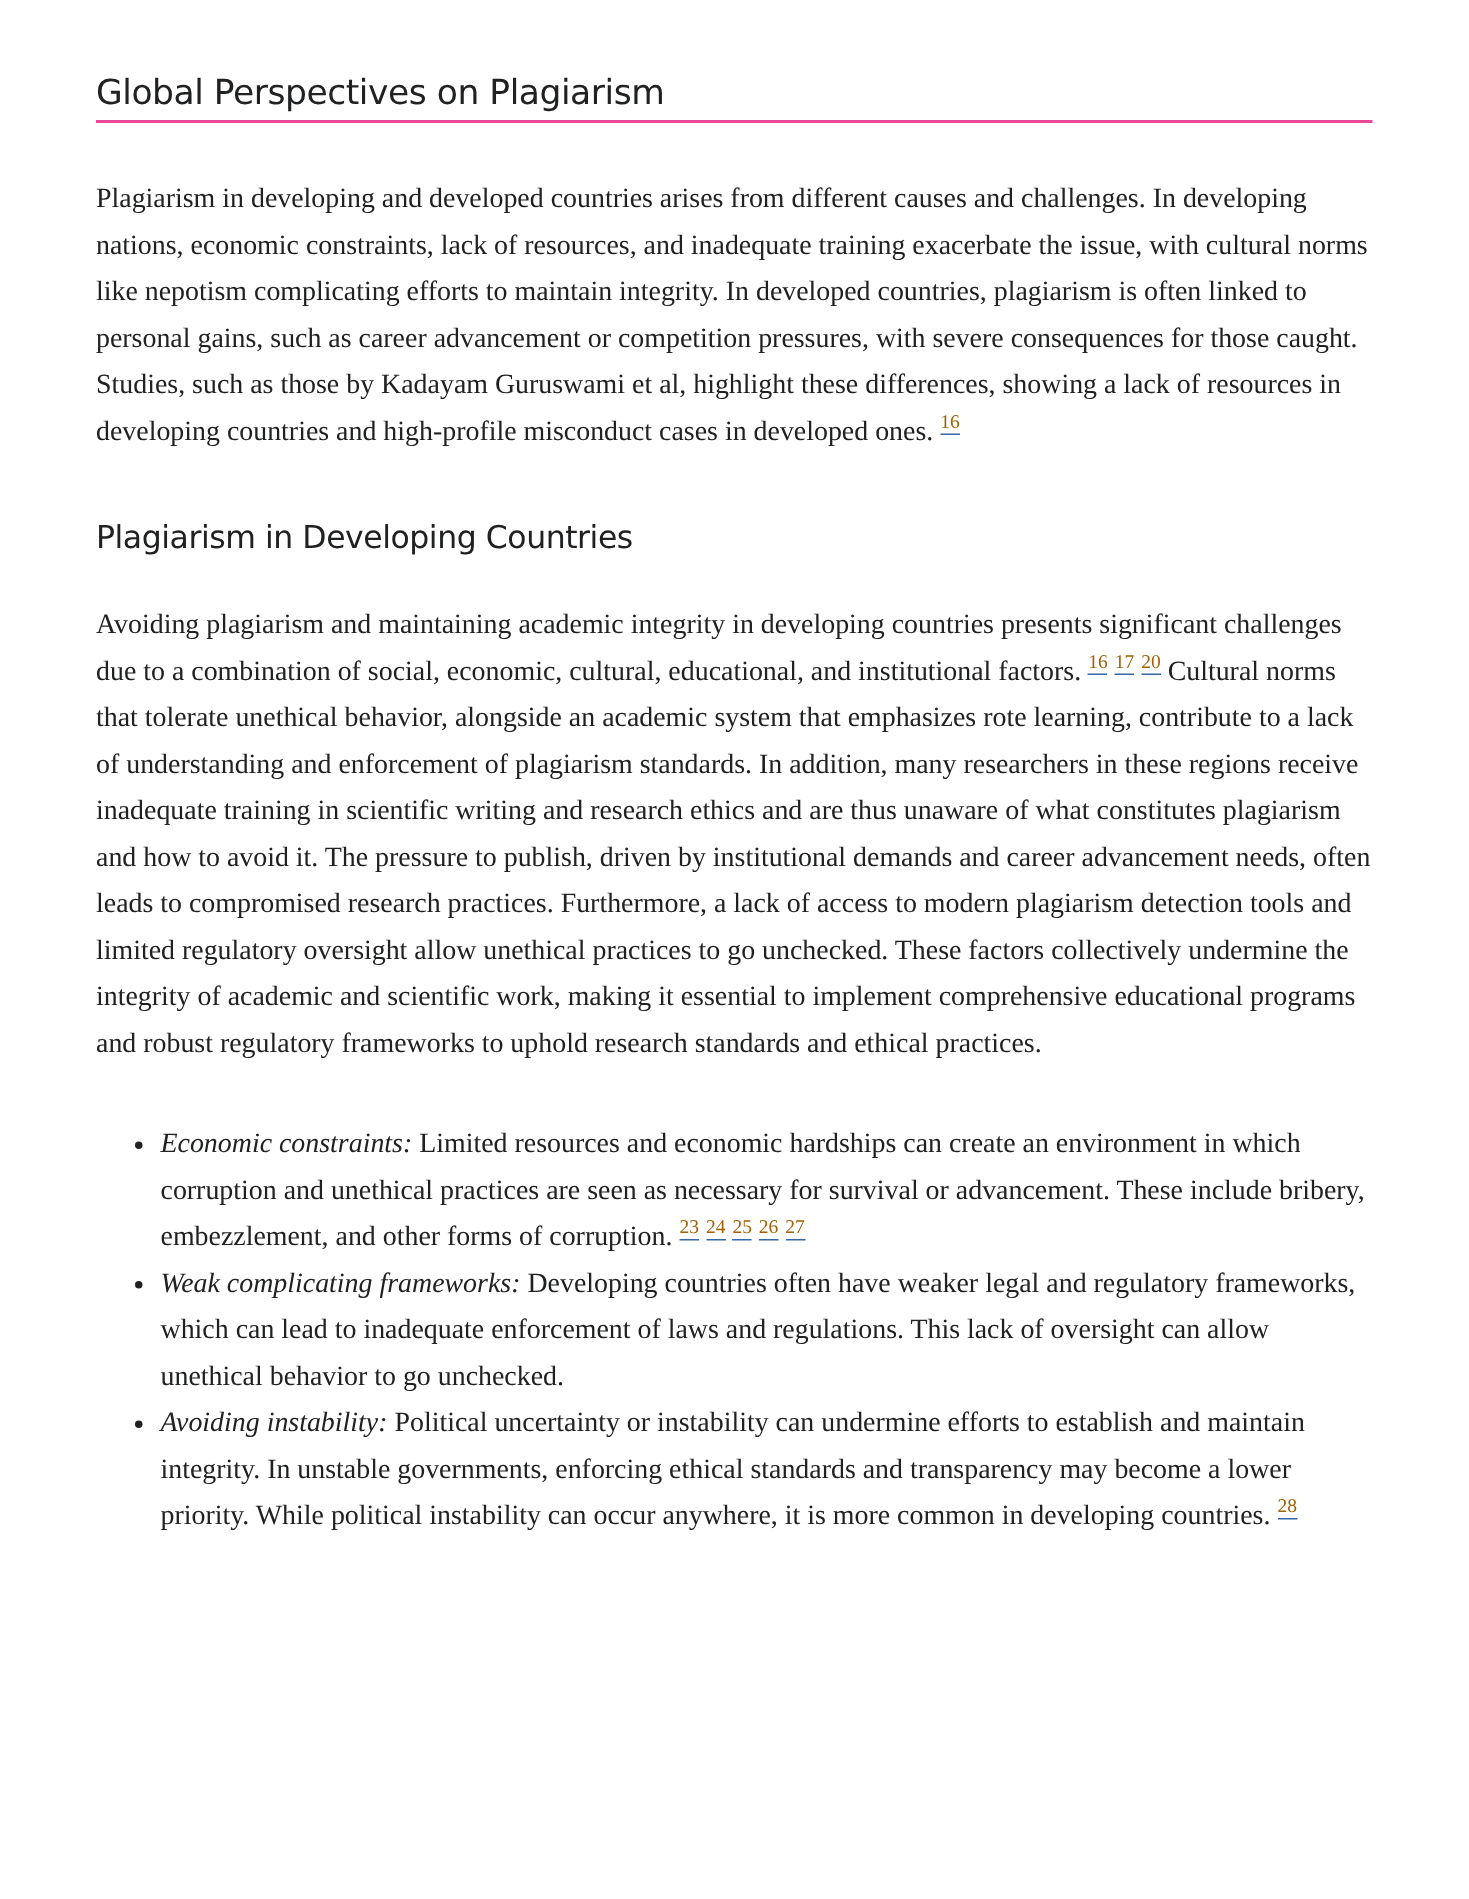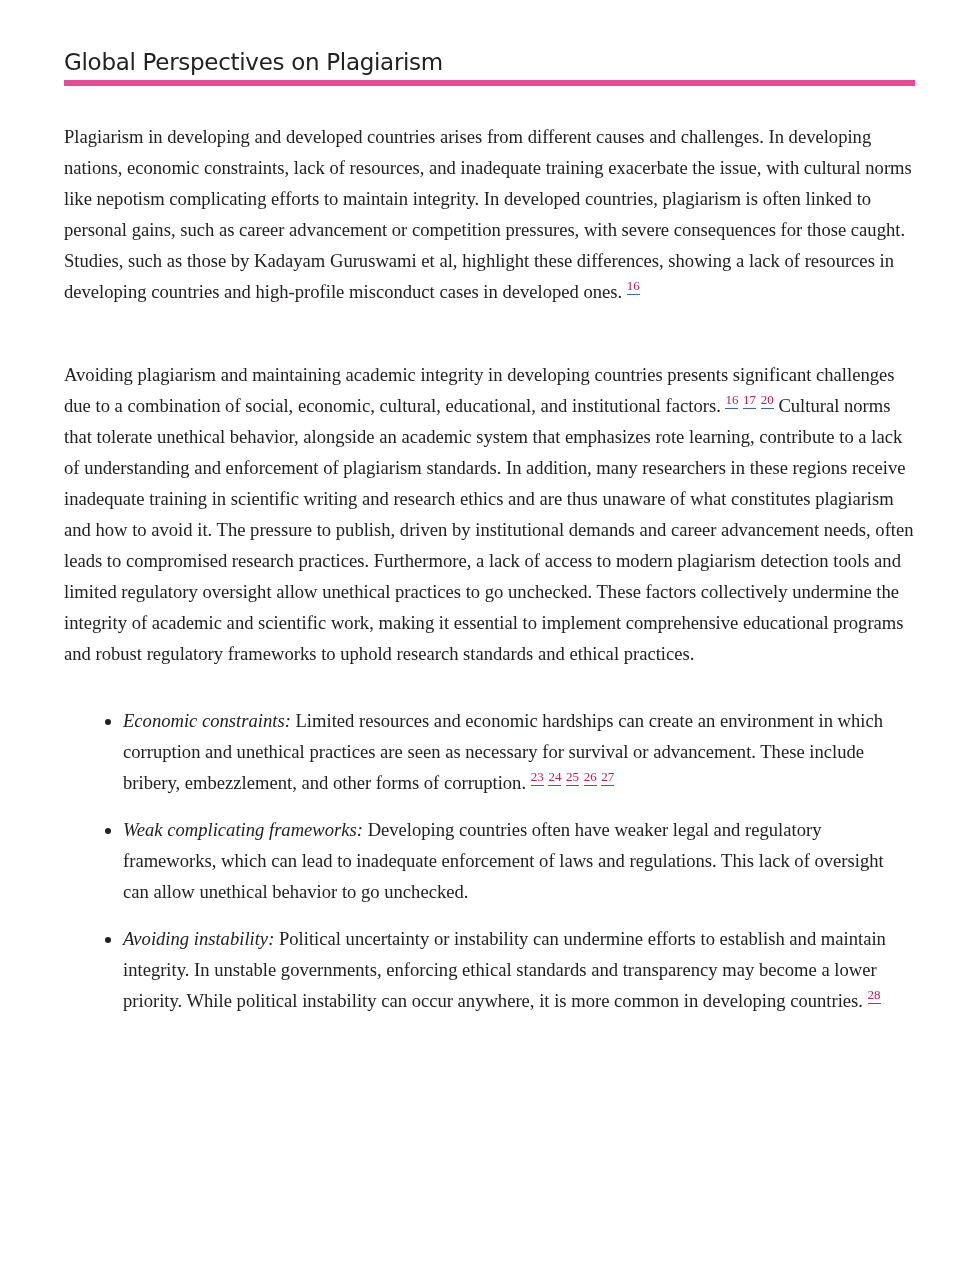--- a/index.html
+++ b/index.html
@@ -7,65 +7,66 @@
   .page { padding: 0 64px 0 64px; color: #202122; }
   h2 {
     font-family: "DejaVu Sans", sans-serif;
     font-weight: normal;
     font-size: 23px;
     color: #202122;
     margin: 0;
     padding-top: 46px;
     padding-bottom: 2px;
     line-height: 32px;
-    border-bottom: 6px solid #ec4899;
+    border-bottom: 2px solid #ec4899;
     letter-spacing: -0.3px;
   }
   h3 {
     font-family: "DejaVu Sans", sans-serif;
     font-weight: normal;
     font-size: 21px;
     color: #202122;
     margin: 0;
     padding-top: 40px;
     line-height: 30px;
     letter-spacing: -0.3px;
   }
   p, li {
     font-family: "Liberation Serif", serif;
     font-size: 18.6px;
     line-height: 31px;
     color: #202122;
   }
   p { margin: 0; }
   .p1 { margin-top: 35px; }
-  .p2 { margin-top: 52px; }
+  .p2 { margin-top: 28px; }
   .p3 { margin-top: 36px; }
   ul { margin: 36px 0 0 0; padding-left: 43px; }
-  li { margin: 16px; padding: 0; }
+  li { margin: 0; padding: 0; }
   li em { font-style: italic; }
   a.ref {
-    color: #be185d;
+    color: #a16207;
     text-decoration: none;
     font-size: 13px;
     vertical-align: 8px;
     line-height: 0;
     border-bottom: 1.5px solid #3366aa;
     padding-bottom: 1px;
   }
 </style>
 </head>
 <body>
 
 <div class="page">
 
   <h2>Global Perspectives on Plagiarism</h2>
 
   <p class="p1"><span>Plagiarism in developing and developed countries arises from different causes and challenges. In developing nations, economic constraints, lack of resources, and inadequate training exacerbate the issue, with cultural norms like nepotism complicating efforts to maintain integrity. In developed countries, plagiarism is often linked to personal gains, such as career advancement or competition pressures, with severe consequences for those caught. Studies, such as those by Kadayam Guruswami et al, highlight these differences, showing a lack of resources in developing countries and high-profile misconduct cases in developed ones.</span> <a class="ref" href="#">16</a></p>
 
+  <h3>Plagiarism in Developing Countries</h3>
 
   <p class="p2"><span>Avoiding plagiarism and maintaining academic integrity in developing countries presents significant challenges due to a combination of social, economic, cultural, educational, and institutional factors.</span> <a class="ref" href="#">16</a> <a class="ref" href="#">17</a> <a class="ref" href="#">20</a> <span>Cultural norms that tolerate unethical behavior, alongside an academic system that emphasizes rote learning, contribute to a lack of understanding and enforcement of plagiarism standards. In addition, many researchers in these regions receive inadequate training in scientific writing and research ethics and are thus unaware of what constitutes plagiarism and how to avoid it. The pressure to publish, driven by institutional demands and career advancement needs, often leads to compromised research practices. Furthermore, a lack of access to modern plagiarism detection tools and limited regulatory oversight allow unethical practices to go unchecked. These factors collectively undermine the integrity of academic and scientific work, making it essential to implement comprehensive educational programs and robust regulatory frameworks to uphold research standards and ethical practices.</span></p>
 
 
   <ul>
     <li><em>Economic constraints:</em> <span>Limited resources and economic hardships can create an environment in which corruption and unethical practices are seen as necessary for survival or advancement. These include bribery, embezzlement, and other forms of corruption.</span> <a class="ref" href="#">23</a> <a class="ref" href="#">24</a> <a class="ref" href="#">25</a> <a class="ref" href="#">26</a> <a class="ref" href="#">27</a></li>
     <li><em>Weak complicating frameworks:</em> <span>Developing countries often have weaker legal and regulatory frameworks, which can lead to inadequate enforcement of laws and regulations. This lack of oversight can allow unethical behavior to go unchecked.</span></li>
     <li><em>Avoiding instability:</em> <span>Political uncertainty or instability can undermine efforts to establish and maintain integrity. In unstable governments, enforcing ethical standards and transparency may become a lower priority. While political instability can occur anywhere, it is more common in developing countries.</span> <a class="ref" href="#">28</a></li>
   </ul>
 

